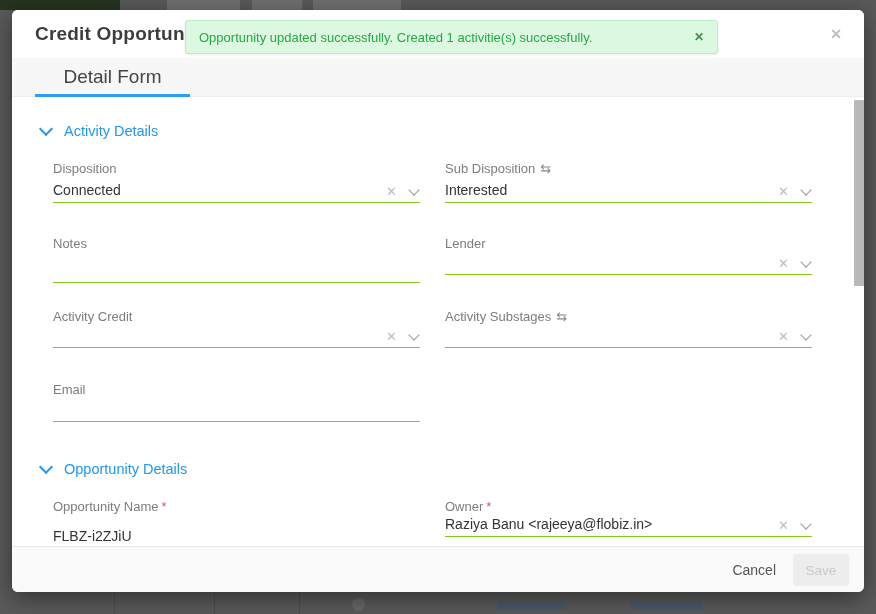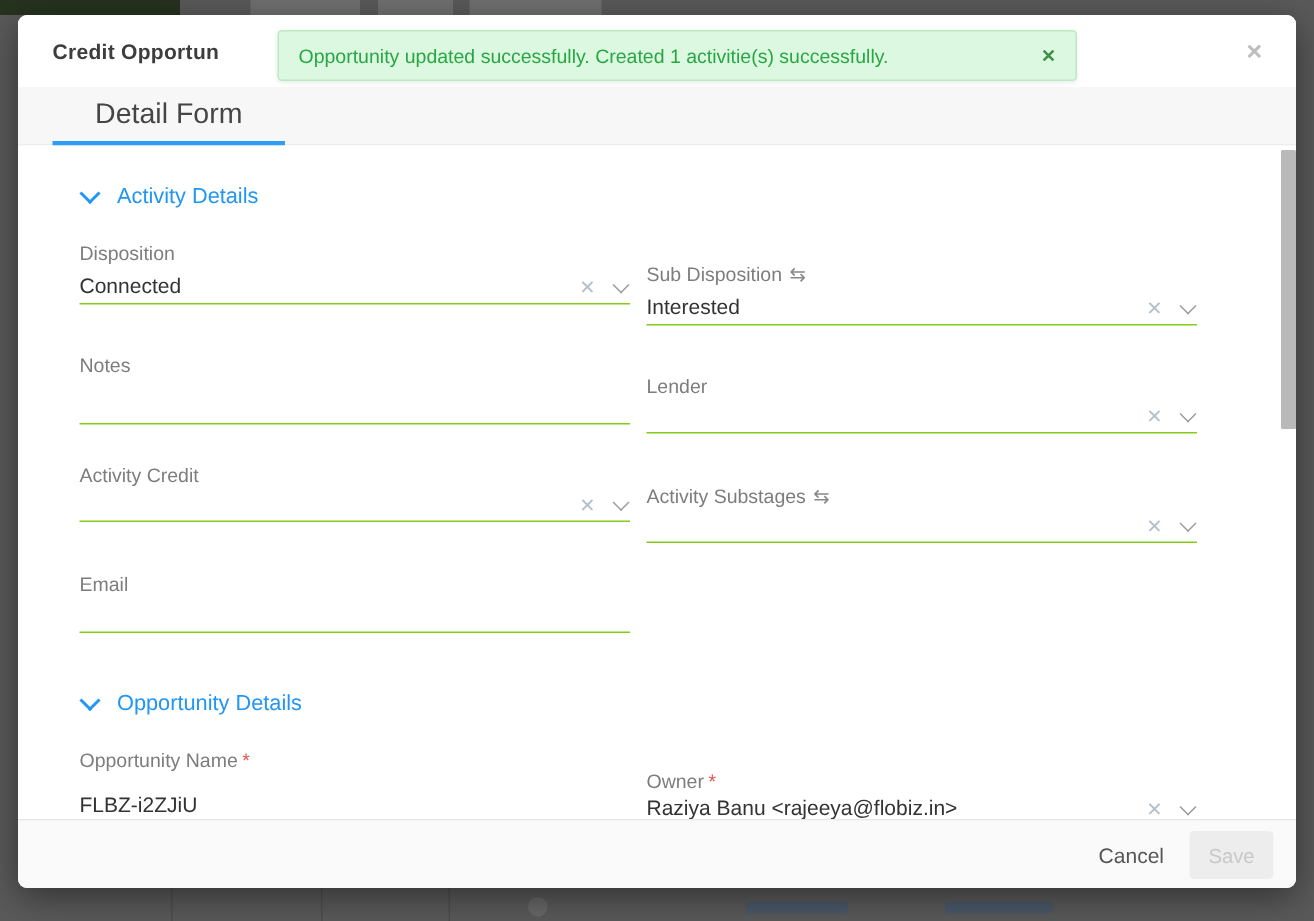--- a/index.html
+++ b/index.html
@@ -17,21 +17,21 @@
   .bg-bar{position:absolute;top:601px;height:8px;background:#47596e;opacity:.75;border-radius:2px;}
   .bg-bar.t1{left:497px;width:68px;}
   .bg-bar.t2{left:630px;width:72px;}
 
   
   .modal{position:absolute;left:12px;top:10px;width:852px;height:582px;background:#ffffff;
          border-radius:6px;box-shadow:0 6px 24px rgba(0,0,0,.45);}
 
   .m-header{position:absolute;left:0;top:0;width:100%;height:48px;border-bottom:1px solid #e4e4e4;
             border-radius:6px 6px 0 0;background:#fff;}
-  .m-title{position:absolute;left:23px;top:0;line-height:48px;font-size:14px;font-weight:700;
+  .m-title{position:absolute;left:23px;top:0;line-height:48px;font-size:19px;font-weight:700;
            color:#3d3d3d;letter-spacing:.2px;white-space:nowrap;}
   .m-close{position:absolute;right:18px;top:0;line-height:48px;font-size:14px;font-weight:700;
            color:#bdbdbd;cursor:pointer;padding:0 4px;}
 
   
   .toast{position:absolute;left:173px;top:10px;width:533px;height:34px;background:#ddf8e0;
          border:1px solid #b9ecc0;border-radius:3px;display:flex;align-items:center;
          box-sizing:border-box;padding:12px 13px;z-index:5;box-shadow:0 1px 3px rgba(0,0,0,.08);}
   .toast-msg{font-size:13px;color:#28a745;flex:1;white-space:nowrap;overflow:hidden;}
   .toast-close{font-size:12px;color:#3f8f4a;font-weight:700;margin-left:8px;cursor:pointer;}
@@ -39,28 +39,28 @@
   
   .tabbar{position:absolute;left:0;top:48px;width:100%;height:39px;background:#f7f7f7;
           border-bottom:1px solid #ededed;box-sizing:border-box;}
   .tab{position:absolute;left:23px;top:0;width:155px;height:36px;line-height:38px;text-align:center;
        font-size:19px;color:#454545;border-bottom:3px solid #2d9df5;cursor:pointer;}
 
   
   .m-body{position:absolute;left:0;top:87px;width:852px;height:449px;background:#fff;overflow:hidden;}
   .sb-thumb{position:absolute;left:842px;top:3px;width:10px;height:186px;background:#b9b9b9;border-radius:1px;}
 
-  .section-h{position:absolute;left:43px;display:flex;align-items:center;cursor:pointer;text-align:center;}
+  .section-h{position:absolute;left:29px;display:flex;align-items:center;cursor:pointer;text-align:center;}
   .section-h .s-chev{width:8px;height:8px;border-right:2px solid #2196f3;border-bottom:2px solid #2196f3;
                      transform:rotate(45deg);margin-right:13px;margin-top:-4px;}
   .section-h .s-label{font-size:14.5px;color:#2196f3;}
   .sh1{top:26px;} .sh2{top:364px;}
 
   .field{position:absolute;width:367px;border-bottom:1px solid #84cc16;box-sizing:border-box;}
-  .col-l{left:41px;} .col-r{left:419px;margin-top:14px;}
+  .col-l{left:41px;} .col-r{left:433px;}
   .f1,.f2{top:64px;height:42px;}
   .f3{top:139px;height:47px;text-align:right;}
   .f4{top:139px;height:39px;}
   .f5,.f6{top:212px;height:39px;}
   .f7{top:285px;height:40px;}
   .f8{top:402px;height:50px;}
   .f9{top:402px;height:38px;}
   .flabel{position:absolute;left:0;top:0;font-size:13px;color:#7d7d7d;white-space:nowrap;}
   .swap{color:#8a8a8a;font-size:13px;margin-left:5px;}
   .req{color:#e05252;margin-left:3px;font-size:13px;}

